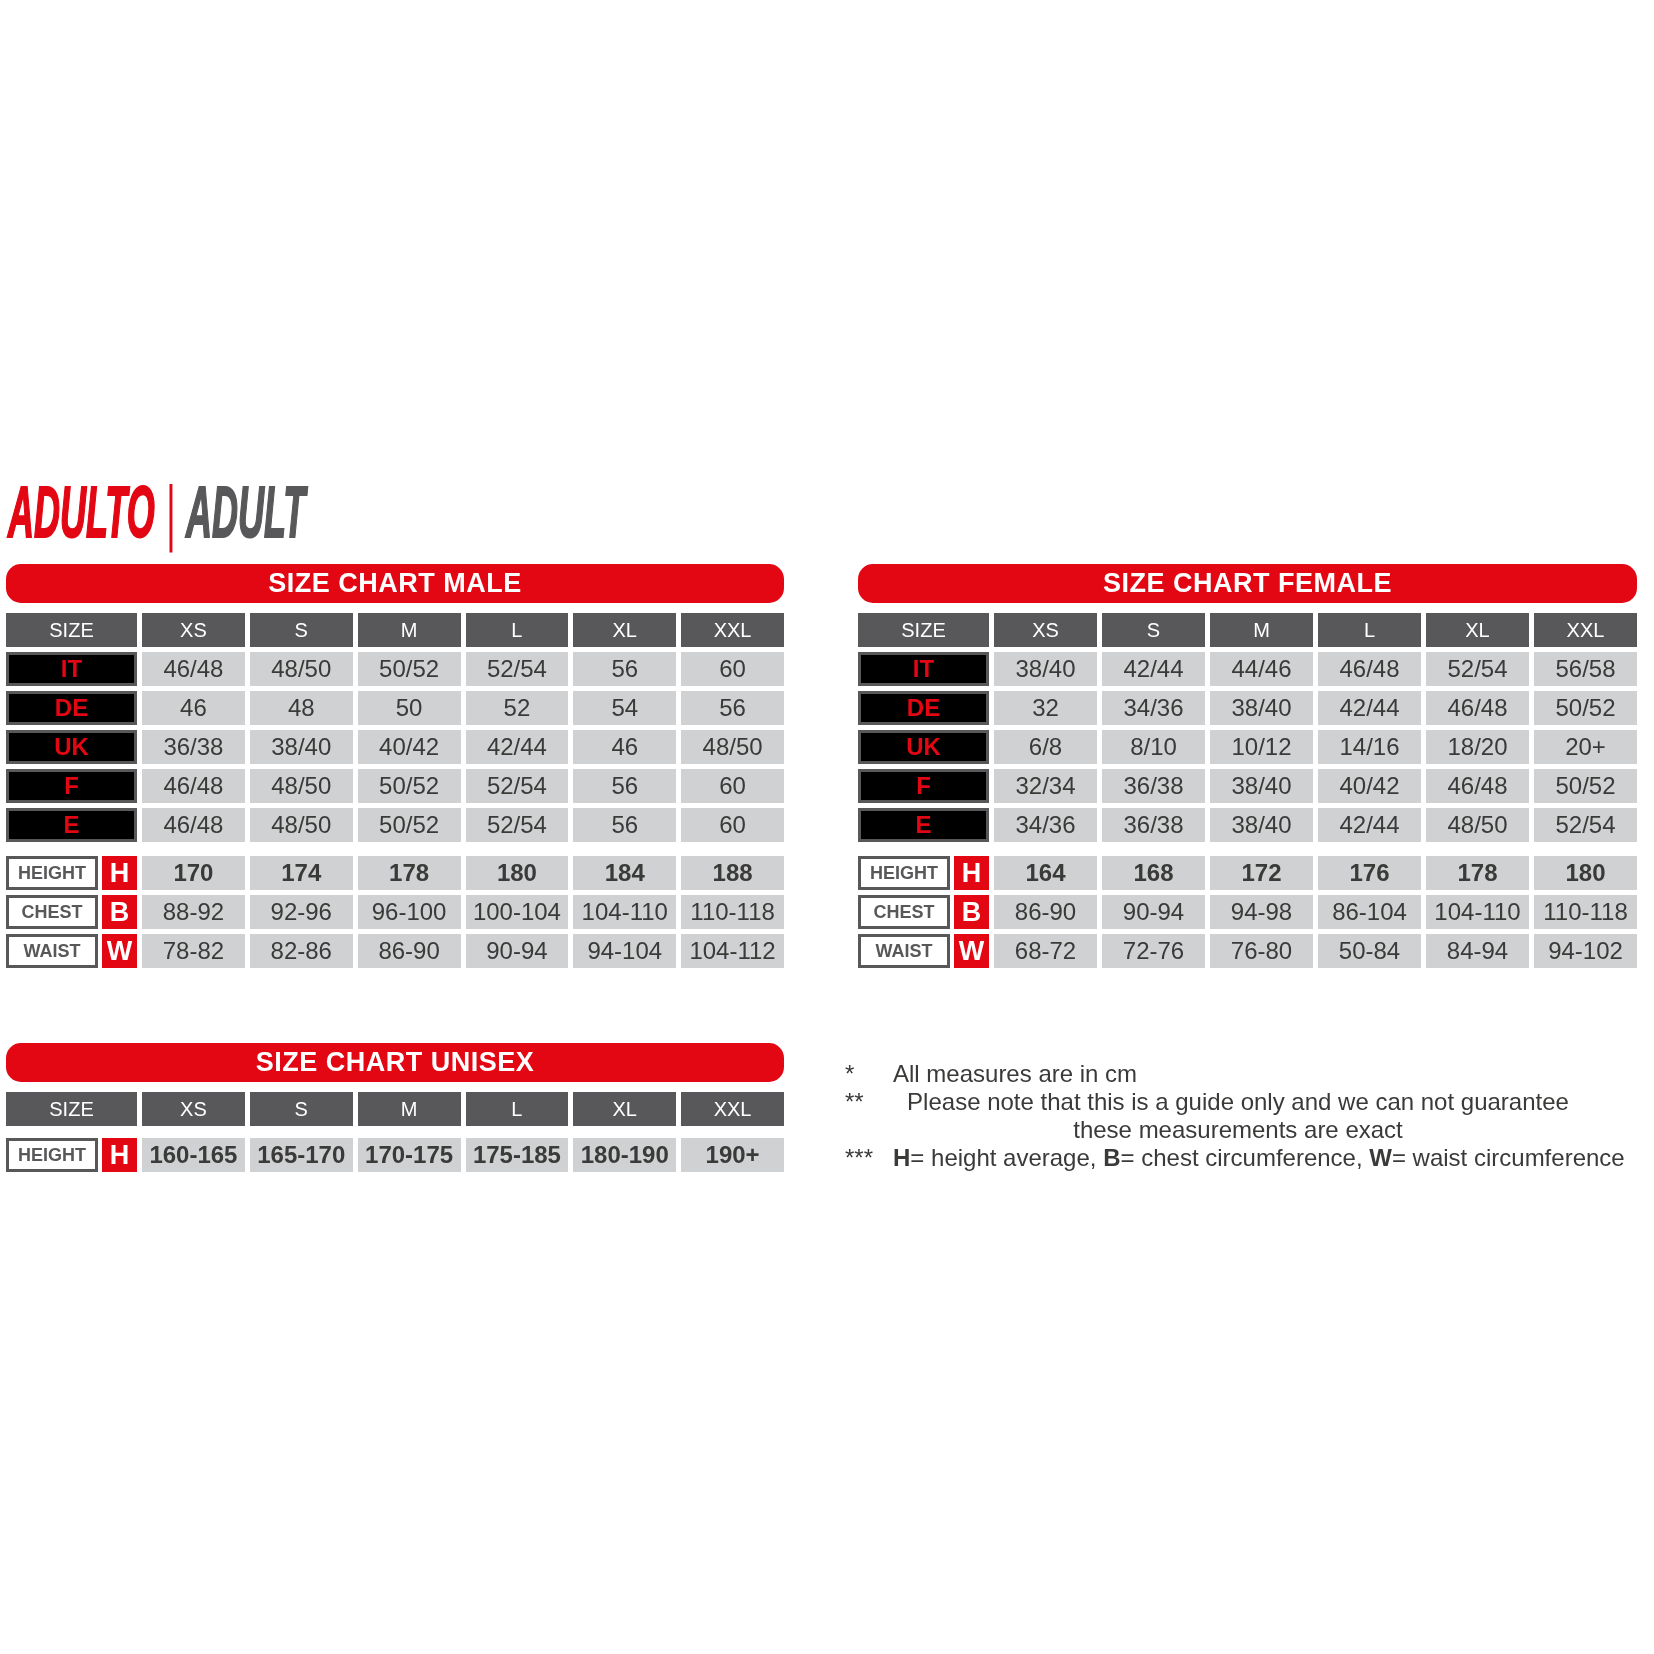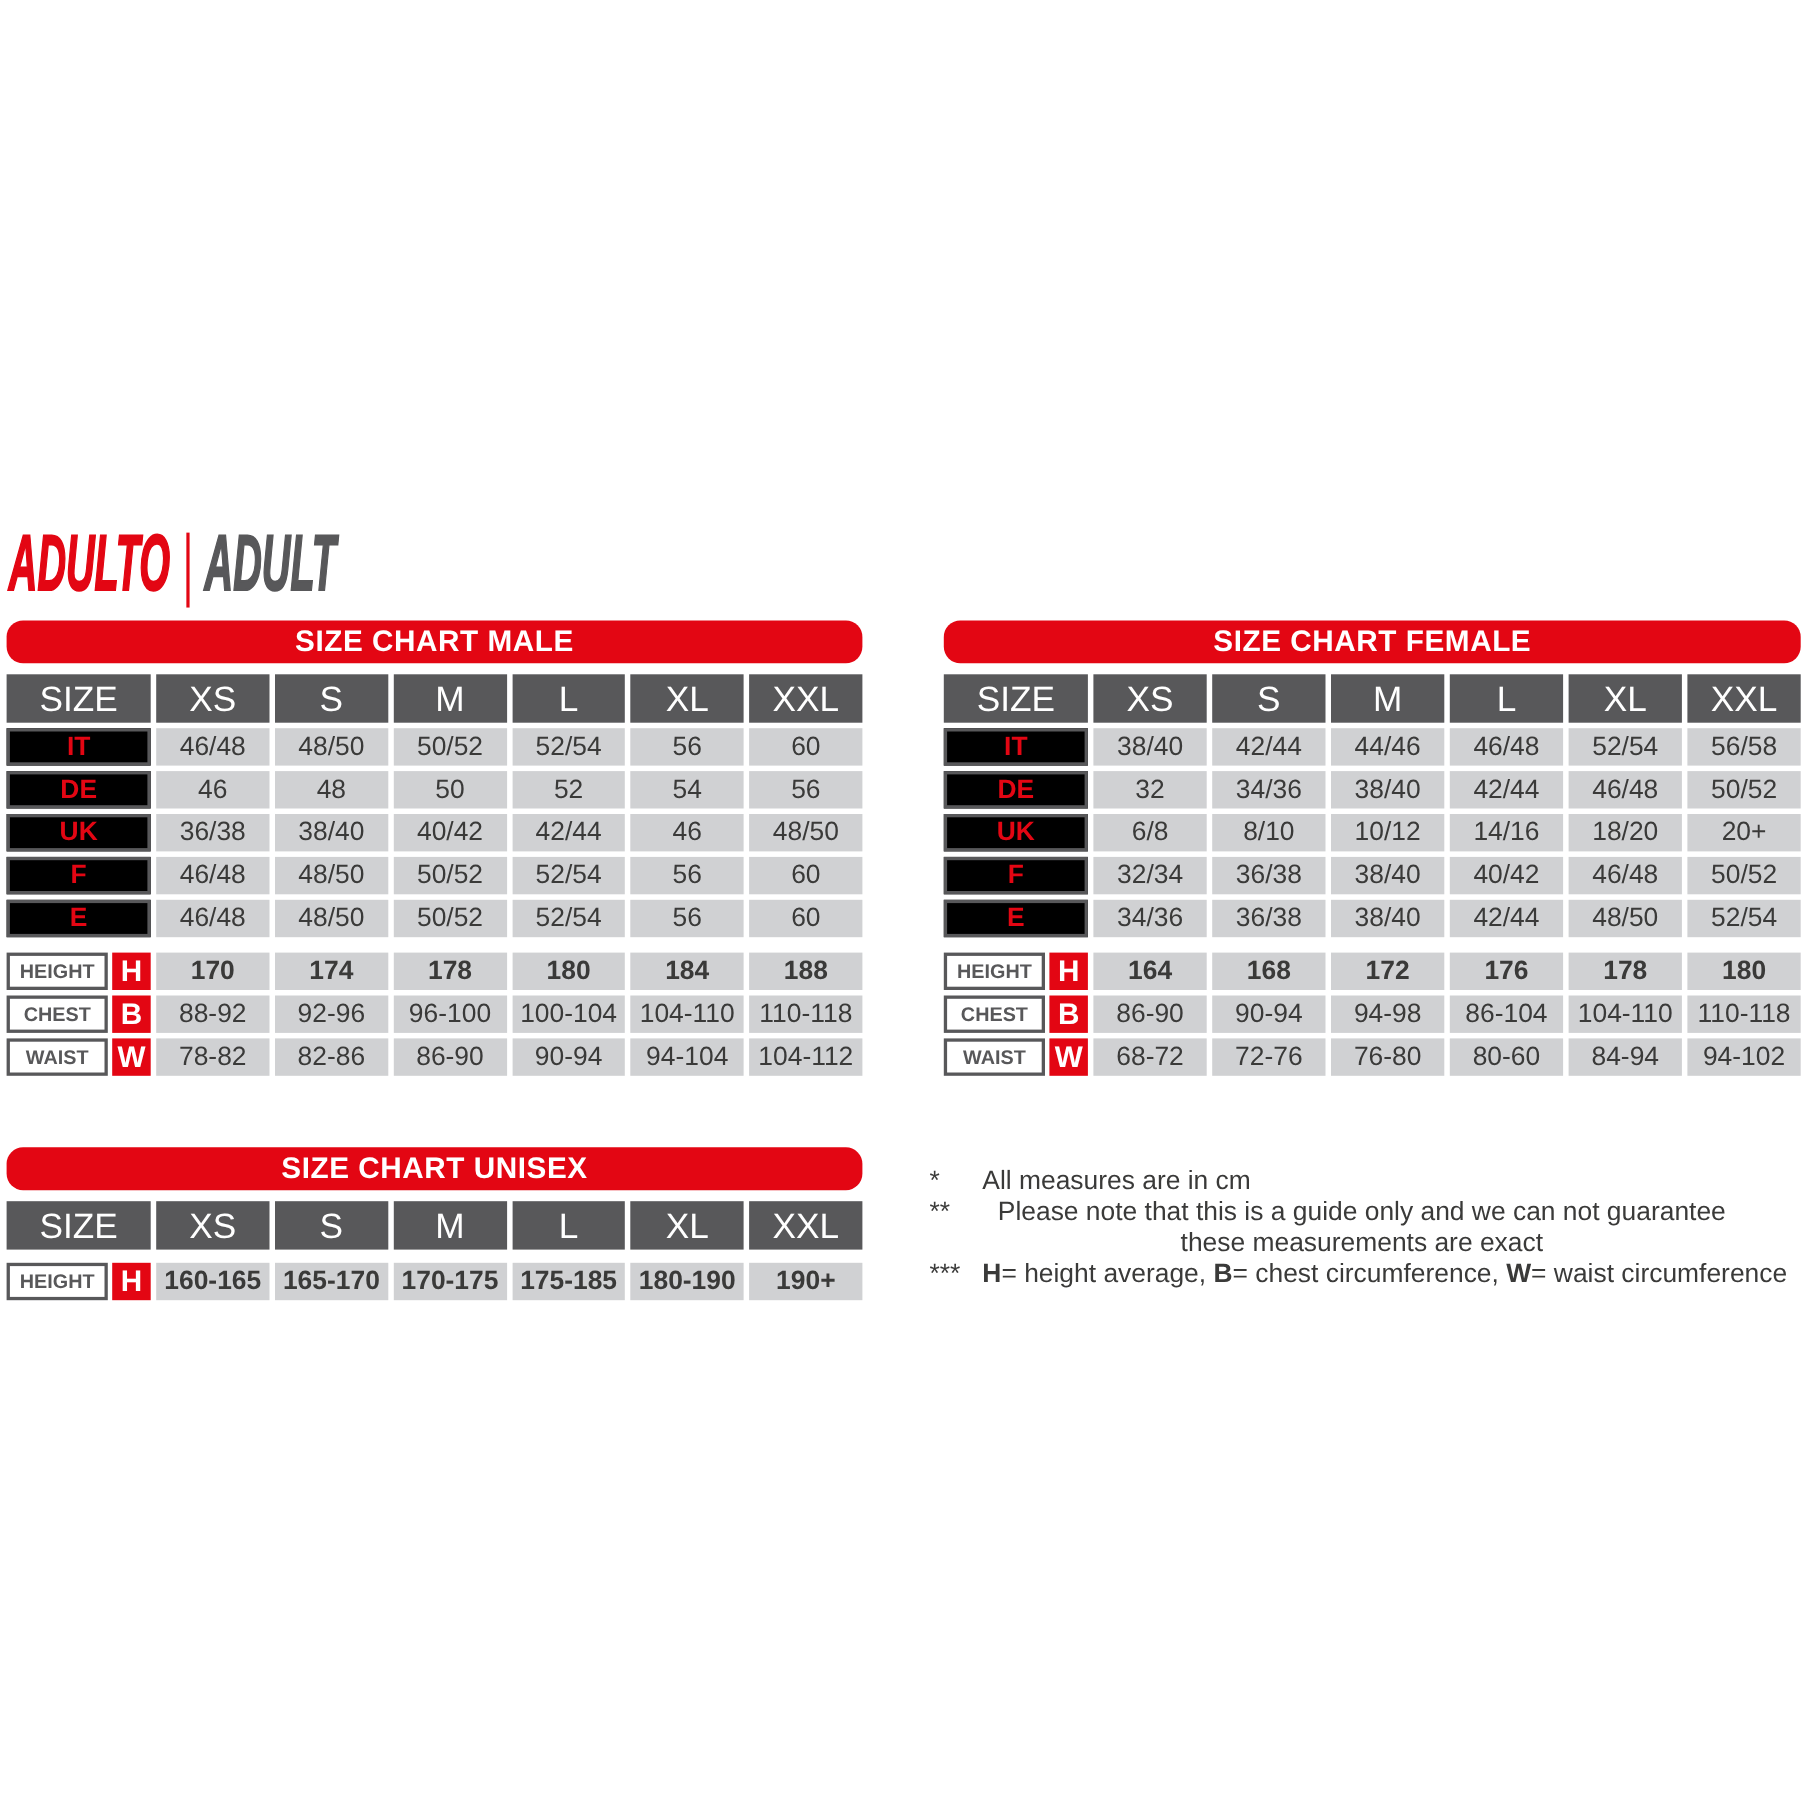--- a/index.html
+++ b/index.html
@@ -23,22 +23,22 @@
 
   
   .sizetable{position:absolute;}
   .band{height:39px;background:var(--red);color:#fff;display:flex;align-items:center;
         justify-content:center;font-weight:bold;font-size:27px;letter-spacing:0.5px;
         margin-bottom:10px;border-radius:15px;}
   .tgrid{display:grid;grid-template-columns:131px repeat(6,1fr);
          column-gap:5px;row-gap:5px;}
   .tgrid.measures{margin-top:14px;}
   .unisex .tgrid.measures{margin-top:12px;}
-  .hcell{background:var(--dark);color:#fff;height:44px;display:flex;align-items:center;
-         justify-content:center;font-size:32px;}
+  .hcell{background:var(--dark);color:#fff;height:34px;display:flex;align-items:center;
+         justify-content:center;font-size:20px;}
   .lbox{background:#000000;border:3px solid var(--dark);box-sizing:border-box;color:var(--red);
         font-weight:bold;font-size:24px;height:34px;display:flex;align-items:center;
         justify-content:center;}
   .dcell{background:var(--cellgray);color:var(--text);font-size:24px;height:34px;
          display:flex;align-items:center;justify-content:center;}
   .dcell.bold{font-weight:bold;}
   .mlabel{display:flex;gap:4px;height:34px;}
   .mbox{flex:1;border:3px solid var(--dark);box-sizing:border-box;background:#fff;
         display:flex;align-items:center;justify-content:center;
         font-size:18px;font-weight:bold;color:var(--dark);}
@@ -211,21 +211,21 @@
         <div class="dcell">86-104</div>
         <div class="dcell">104-110</div>
         <div class="dcell">110-118</div>
         <div class="mlabel">
           <div class="mbox">WAIST</div>
           <div class="mletter">W</div>
         </div>
         <div class="dcell">68-72</div>
         <div class="dcell">72-76</div>
         <div class="dcell">76-80</div>
-        <div class="dcell">80-60</div>
+        <div class="dcell">50-84</div>
         <div class="dcell">84-94</div>
         <div class="dcell">94-102</div>
       </div>
     </div>
 
   <div class="sizetable unisex" style="left:6px;top:1043px;width:778px">
       <div class="band">SIZE CHART UNISEX</div>
       <div class="tgrid">
         <div class="hcell">SIZE</div>
         <div class="hcell">XS</div>

